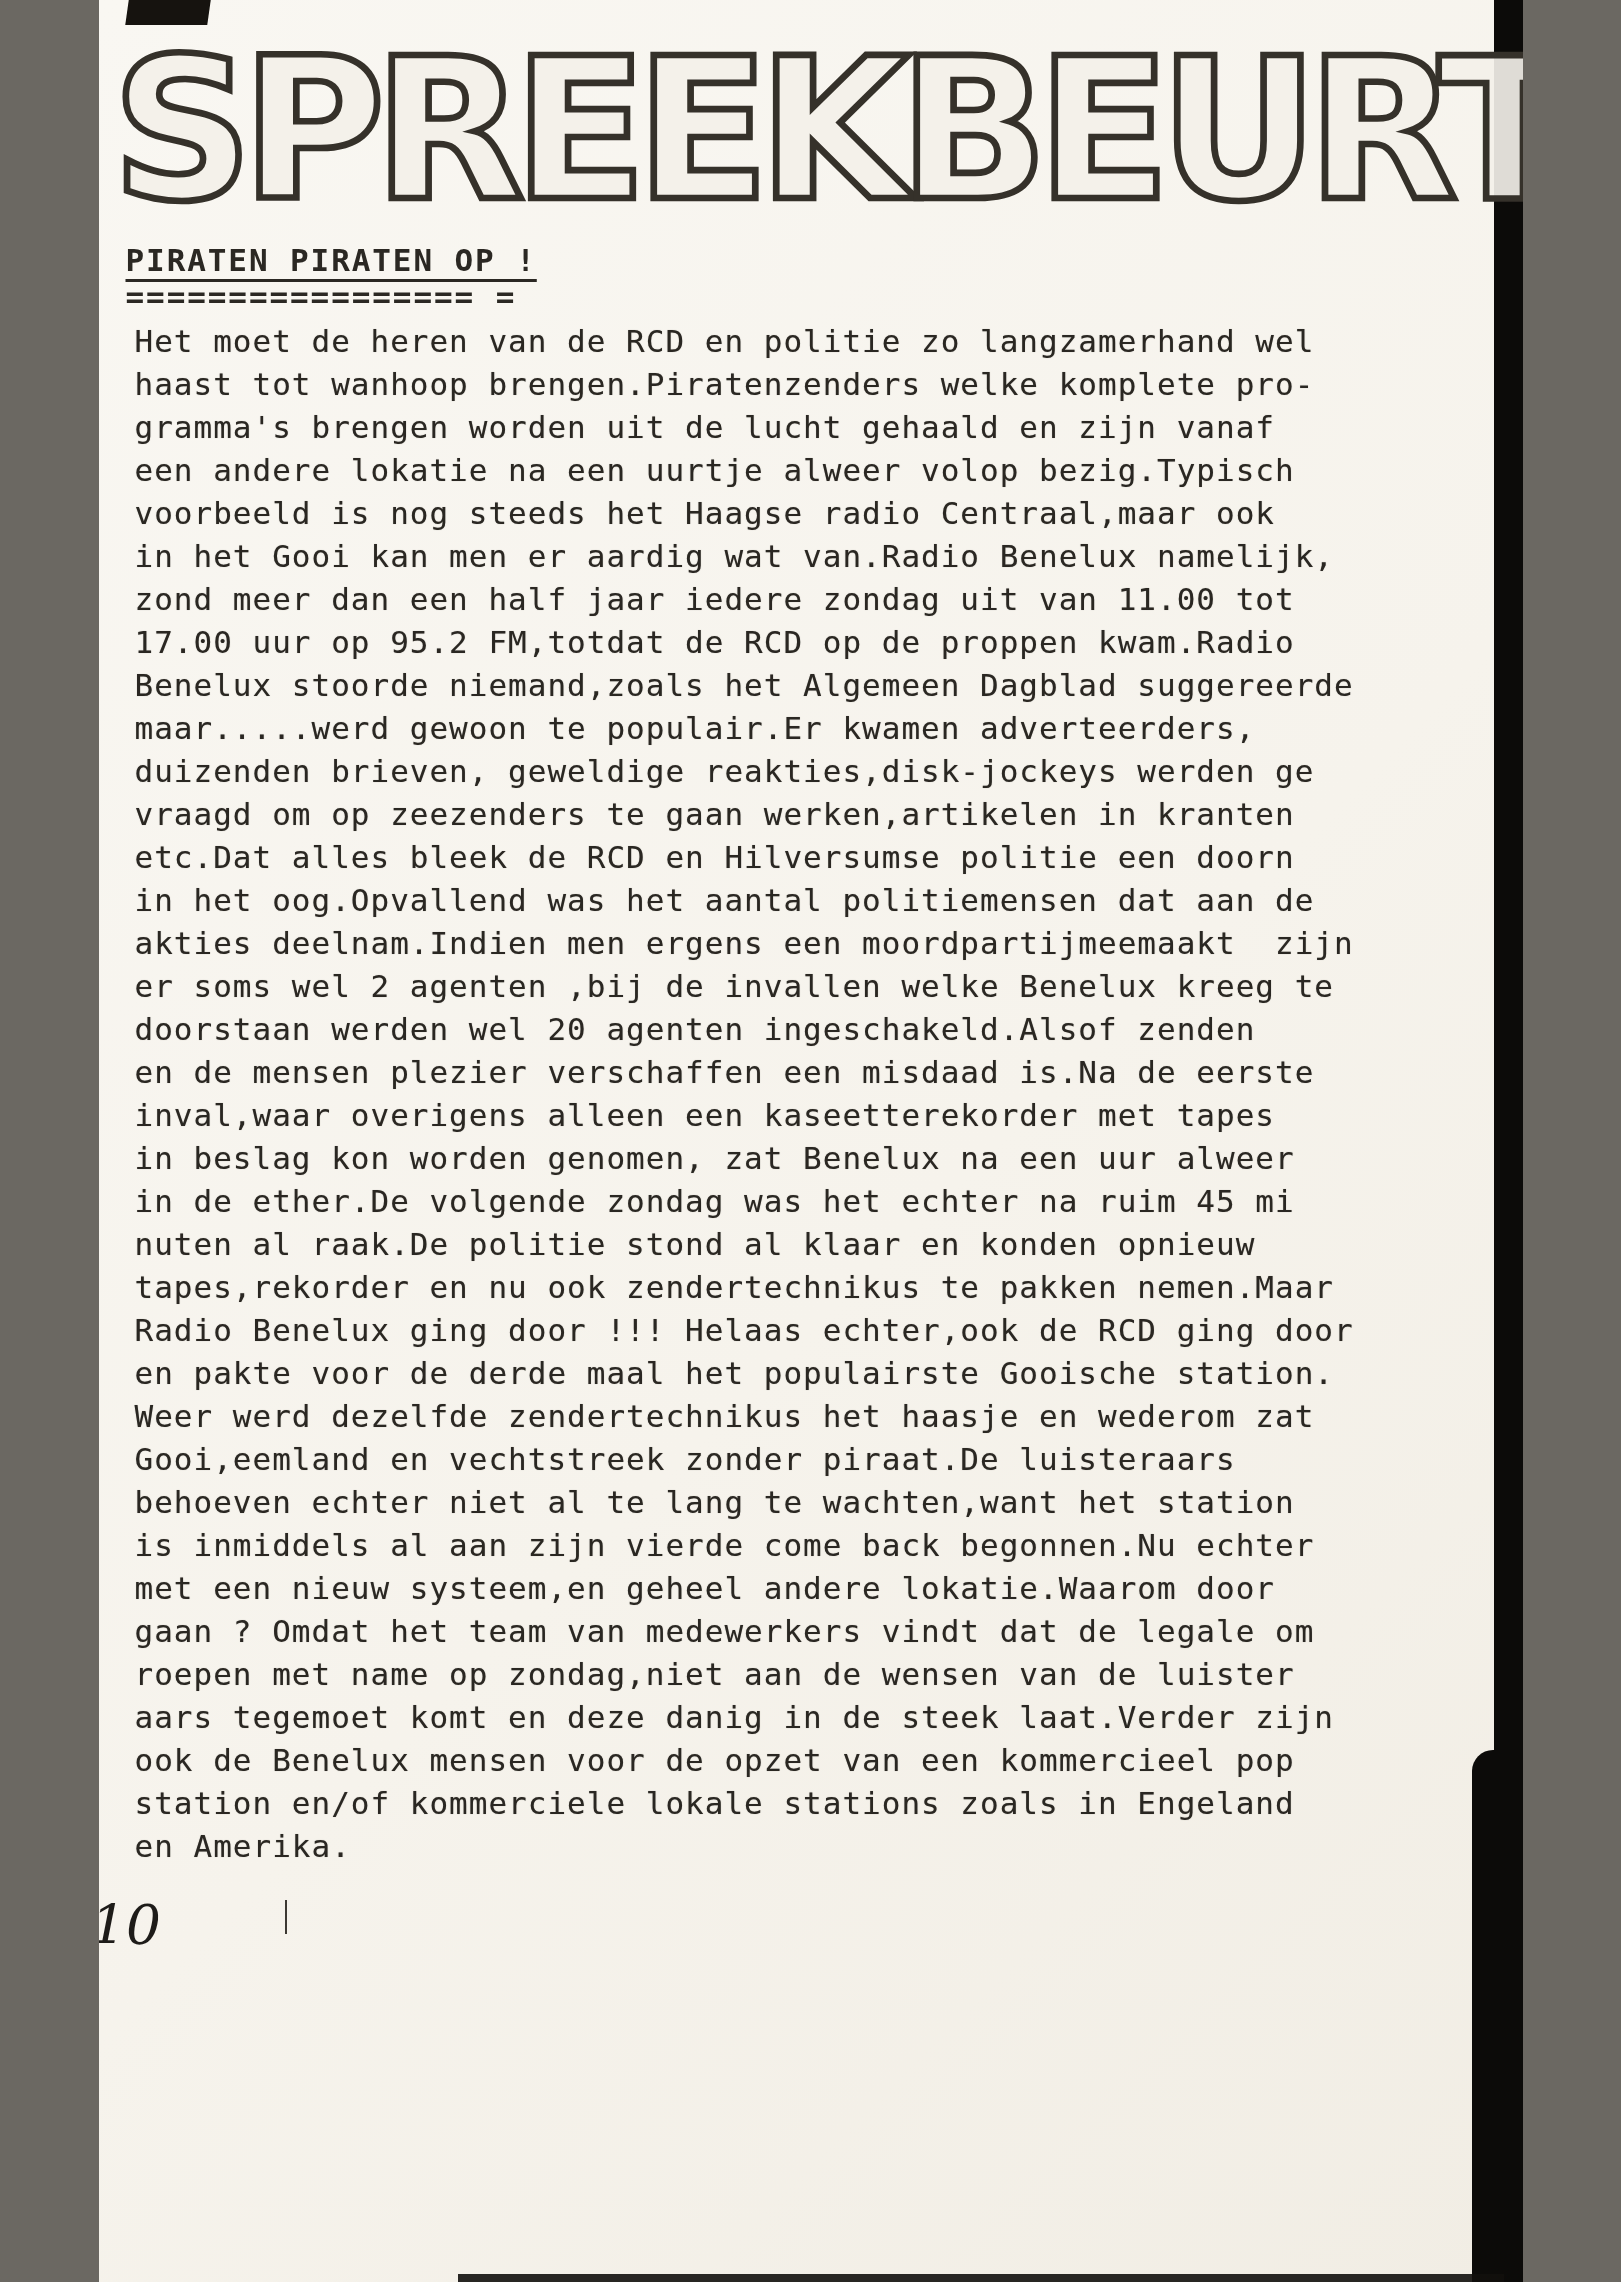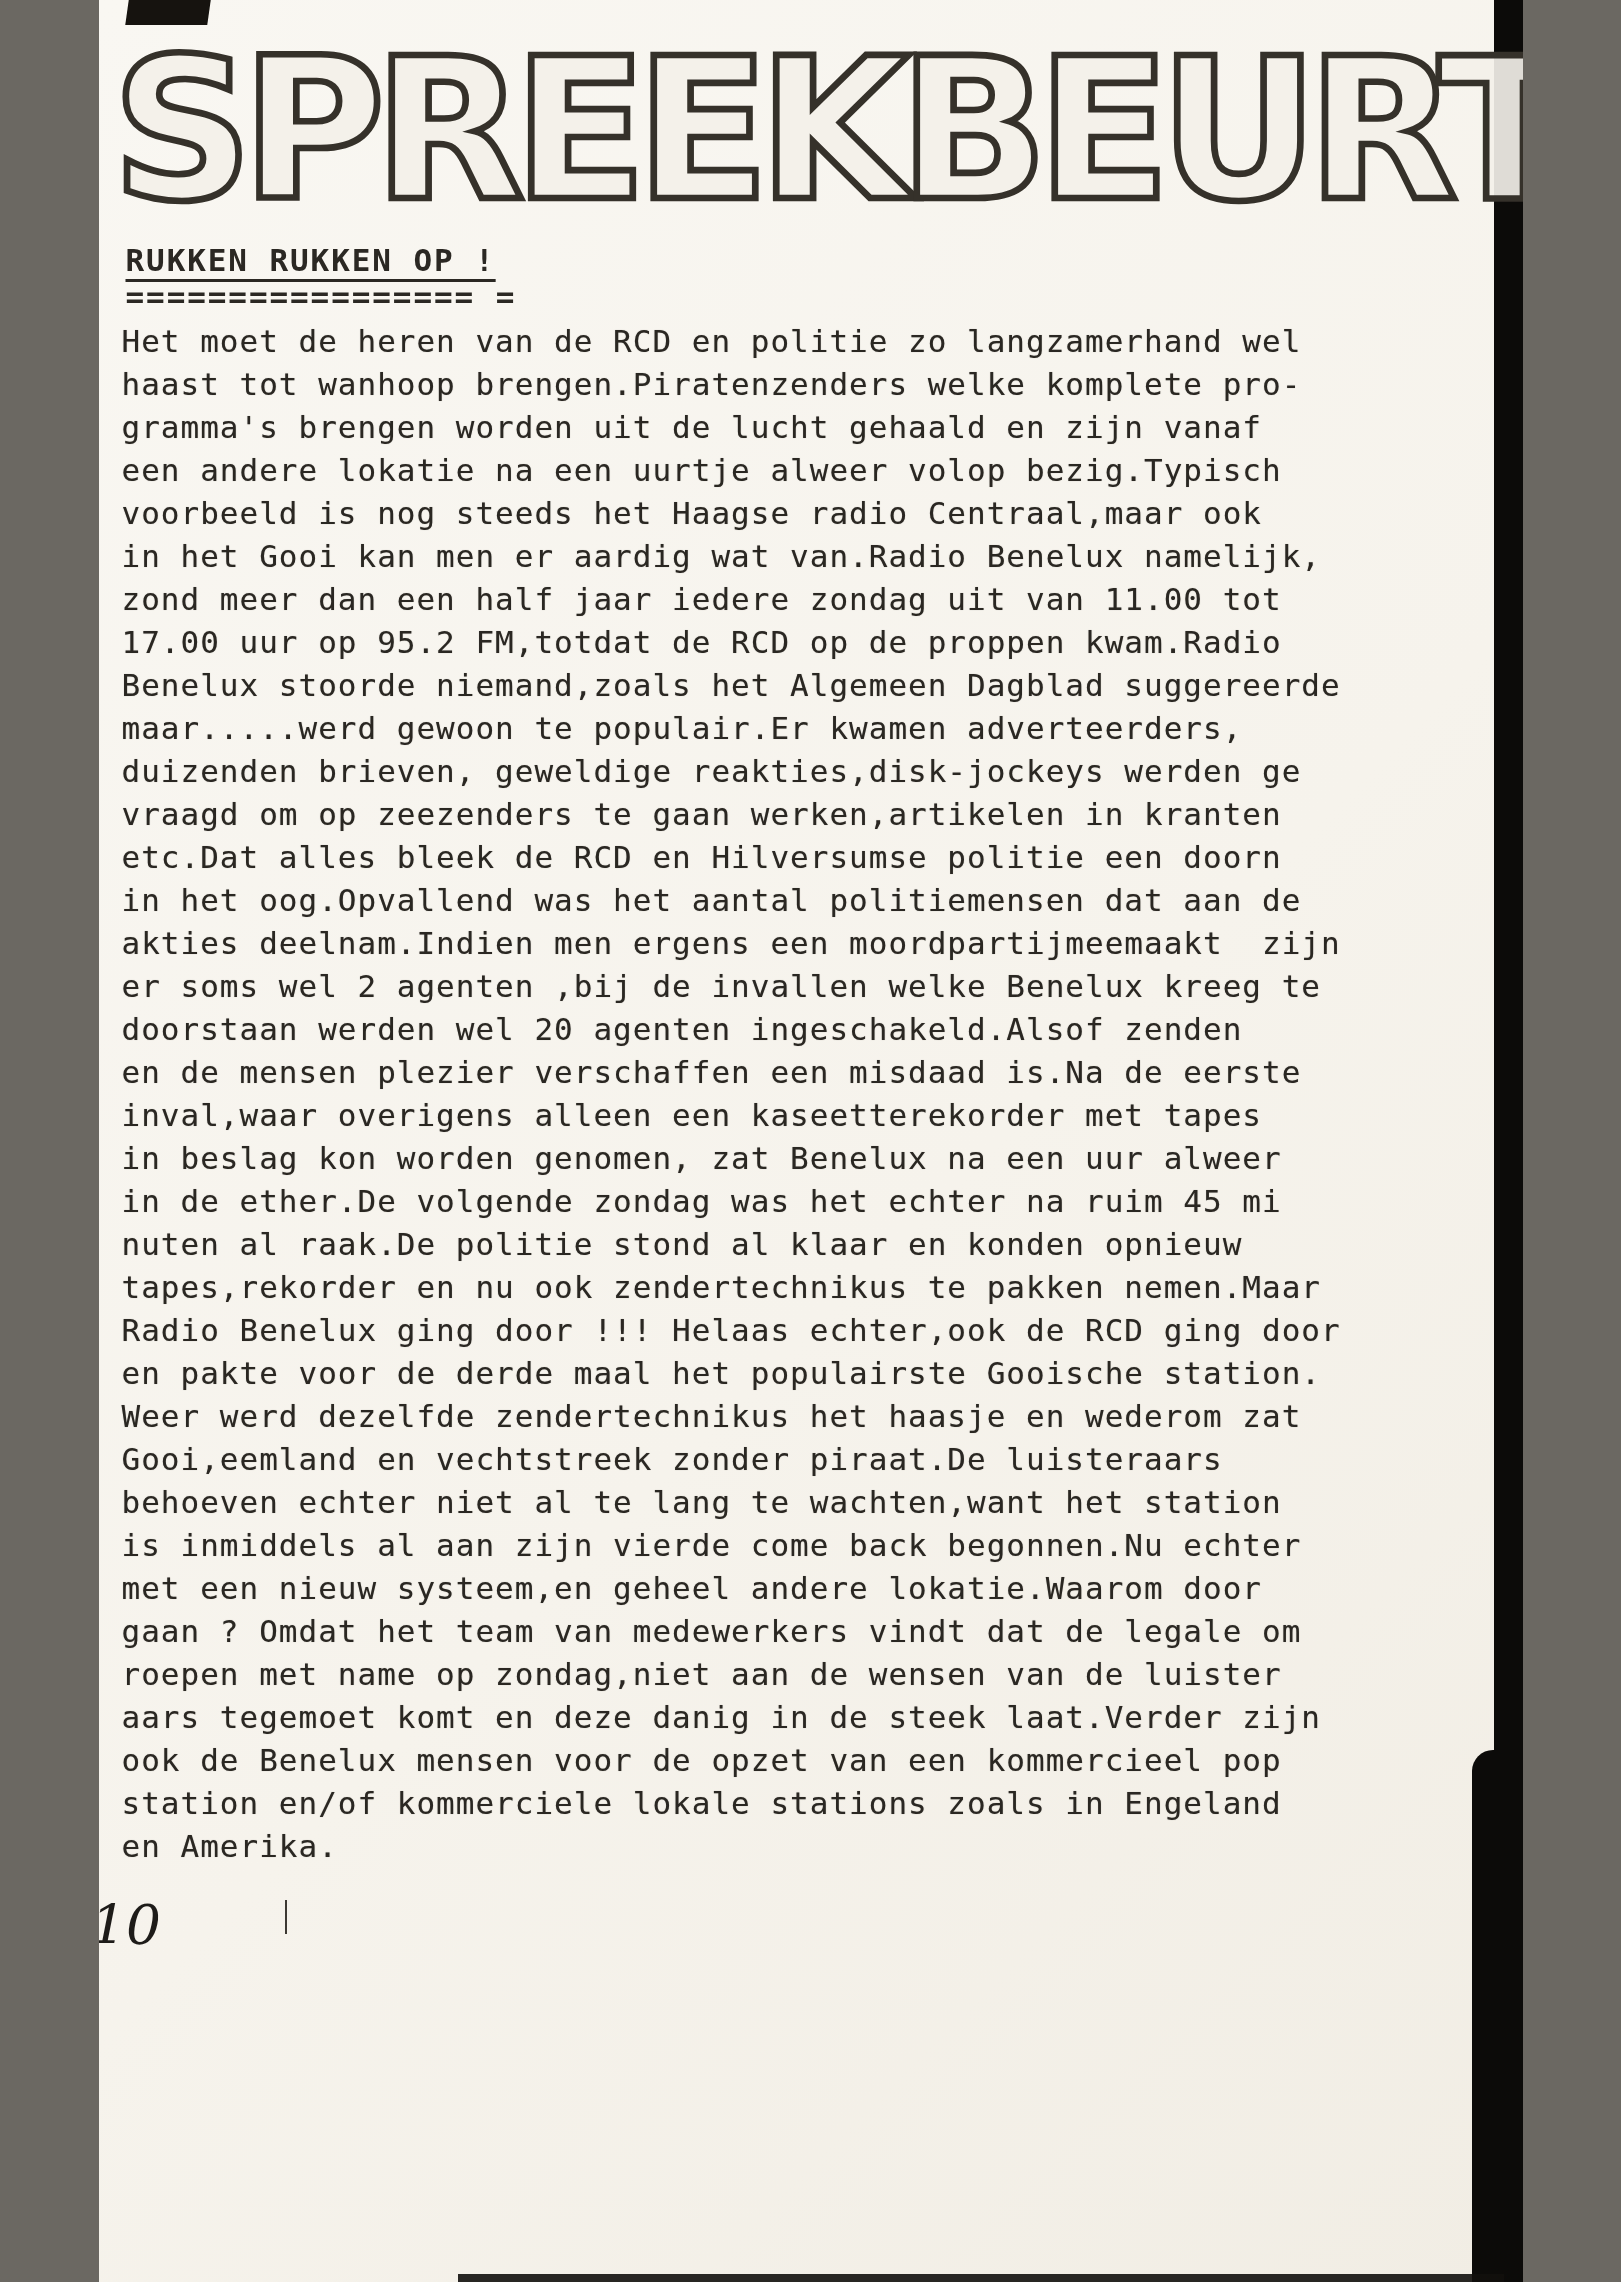--- a/index.html
+++ b/index.html
@@ -70,21 +70,21 @@
     color: #2b2823;
   }
   .heading-rule {
     position: absolute; left: 27px; top: 278px;
     font-size: 31px; font-weight: bold;
     letter-spacing: 1.9px;
     color: #2b2823;
   }
 
   .body-text {
-    position: absolute; left: 23px; top: 320px;
+    position: absolute; left: 36px; top: 320px;
     font-size: 31px;
     line-height: 43px;
     letter-spacing: 1px;
     white-space: pre;
     color: #2a2722;
     text-shadow: 0 0 1px rgba(42, 39, 34, 0.35);
   }
 
   .closing {
     position: absolute; left: 240px; top: 1889px;
@@ -109,21 +109,21 @@
 <div class="page">
 
   <div class="corner-mark"></div>
   <div class="edge-right"></div>
   <div class="edge-right-wedge"></div>
   <div class="edge-bottom"></div>
   <div class="scan-tick"></div>
 
   <div class="masthead">SPREEKBEURT</div>
 
-  <div class="heading">RUKKEN RUKKEN OP !</div>
+  <div class="heading">PIRATEN PIRATEN OP !</div>
   <div class="heading-rule">================= =</div>
 
   <div class="body-text">Het moet de heren van de RCD en politie zo langzamerhand wel
 haast tot wanhoop brengen.Piratenzenders welke komplete pro-
 gramma's brengen worden uit de lucht gehaald en zijn vanaf
 een andere lokatie na een uurtje alweer volop bezig.Typisch
 voorbeeld is nog steeds het Haagse radio Centraal,maar ook
 in het Gooi kan men er aardig wat van.Radio Benelux namelijk,
 zond meer dan een half jaar iedere zondag uit van 11.00 tot
 17.00 uur op 95.2 FM,totdat de RCD op de proppen kwam.Radio

